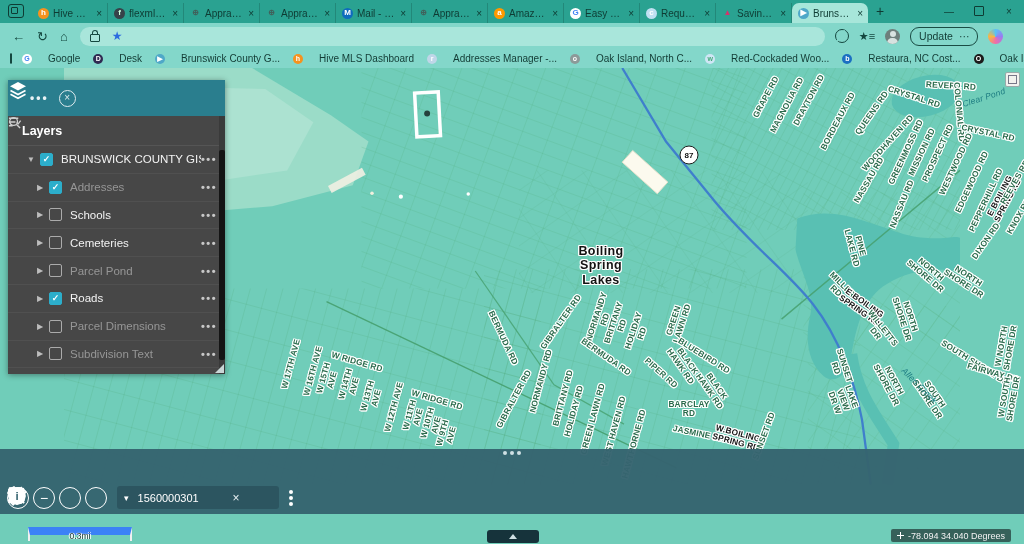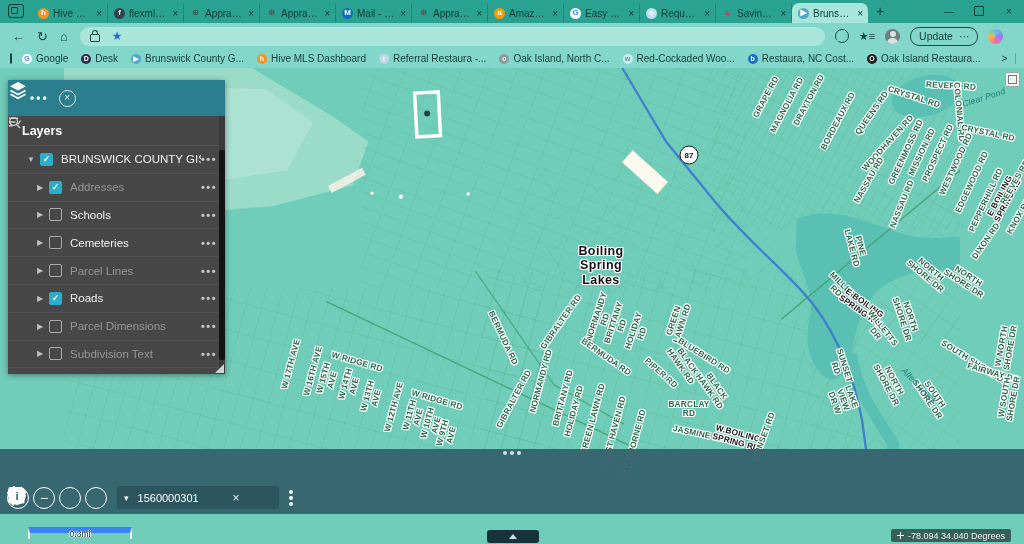--- a/index.html
+++ b/index.html
@@ -31,21 +31,21 @@
   #split-icon{width:12px;height:12px;border:1.5px solid #14473F;border-radius:50%;position:relative;}
   #split-icon::after{content:"";position:absolute;left:4.5px;top:-1px;width:1.5px;height:13px;background:#83D7CA;transform:rotate(35deg);}
   #favlist-icon{font-size:11px;color:#14473F;}
   #avatar{width:15px;height:15px;border-radius:50%;background:#6E7F7C;position:relative;overflow:hidden;}
   #avatar::before{content:"";position:absolute;left:4.5px;top:2.5px;width:6px;height:6px;border-radius:50%;background:#D8E2E0;}
   #avatar::after{content:"";position:absolute;left:2px;top:9px;width:11px;height:7px;border-radius:5px 5px 0 0;background:#D8E2E0;}
   #update-pill{height:17px;border:1.4px solid #1A4C44;border-radius:9px;display:flex;align-items:center;padding:0 8px;gap:6px;font-size:10.5px;color:#123B34;}
   #copilot-icon{width:15px;height:15px;border-radius:50%;background:conic-gradient(#57C4F5,#9B7BF2,#F26DA7,#F7B742,#57C4F5);}
   #bookmarksbar{position:absolute;left:0;top:49px;width:1024px;height:19px;background:#83D7CA;display:flex;align-items:center;font-size:10px;color:#123B34;}
   #bm-panel-icon{width:12px;height:9px;border:1.4px solid #14473F;border-radius:2px;margin:0 10px 0 10px;}
-  .bm-item{display:flex;align-items:center;gap:4px;margin-right:13px;white-space:nowrap;}
+  .bm-item{display:flex;align-items:center;gap:16px;margin-right:13px;white-space:nowrap;}
   .bm-fav{width:10px;height:10px;border-radius:50%;display:flex;align-items:center;justify-content:center;font-size:7px;font-weight:bold;flex:none;}
   #bm-chevron{margin-left:auto;font-size:10px;color:#14473F;padding:0 8px;border-right:1px solid rgba(10,60,52,.3);}
   #other-fav{display:flex;align-items:center;gap:5px;padding:0 12px 0 10px;}
   
   #map{position:absolute;left:0;top:68px;width:1024px;height:476px;overflow:hidden;cursor:grab;}
   #map svg{position:absolute;left:0;top:0;}
   .map-label{position:absolute;font-weight:bold;font-size:8.3px;color:#2A6B4C;letter-spacing:.2px;white-space:pre;text-align:center;line-height:1.1;
     transform:translate(-50%,-50%) rotate(var(--r,0deg));
     text-shadow:1px 0 0 #fff,-1px 0 0 #fff,0 1px 0 #fff,0 -1px 0 #fff,1px 1px 0 #fff,-1px -1px 0 #fff,1px -1px 0 #fff,-1px 1px 0 #fff;}
   .map-label.major{color:#141414;}
@@ -92,21 +92,21 @@
   #sb-input{background:transparent;border:none;outline:none;color:#fff;font-size:11px;width:88px;font-family:"Liberation Sans",sans-serif;}
   #sb-clear{color:#E8F0F2;font-size:12px;padding:0 5px;}
   #sb-mag{padding:0 7px 0 4px;border-left:1px solid rgba(255,255,255,.25);display:flex;}
   #more-dots{width:4px;height:4px;border-radius:50%;background:#fff;margin:0 12px 0 10px;box-shadow:0 -6px 0 #fff,0 6px 0 #fff;}
   #widget-icons{display:flex;align-items:center;gap:16px;margin-left:6px;}
   .wbtn{width:21px;height:21px;display:flex;align-items:center;justify-content:center;}
   .wbtn svg{display:block;}
   
   #copyright{position:absolute;left:8px;top:441px;font-size:16px;color:#fff;letter-spacing:.5px;
      text-shadow:1px 0 0 #3b4a47,-1px 0 0 #3b4a47,0 1px 0 #3b4a47,0 -1px 0 #3b4a47;}
-  #scalebar{position:absolute;left:28px;top:459px;width:100px;height:6px;border-top:6px solid #3b82f6;border-left:2px solid #F0F0F0;border-right:2px solid #F0F0F0;}
+  #scalebar{position:absolute;left:28px;top:459px;width:100px;height:6px;border-top:8px solid #3b82f6;border-left:2px solid #F0F0F0;border-right:2px solid #F0F0F0;}
   #scalebar span{position:absolute;left:50%;top:-4px;transform:translateX(-50%);font-size:8.5px;color:#243F3A;
      text-shadow:0 0 2px #fff,1px 0 0 #fff,-1px 0 0 #fff;}
   #coords{position:absolute;right:13px;top:461px;background:rgba(20,30,32,.62);border-radius:2px;color:#F2F2F2;font-size:9px;
      display:flex;align-items:center;gap:4px;padding:1.5px 6px;}
   #coord-cross{width:7px;height:7px;position:relative;}
   #coord-cross::before{content:"";position:absolute;left:3px;top:0;width:1px;height:7px;background:#fff;}
   #coord-cross::after{content:"";position:absolute;left:0;top:3px;width:7px;height:1px;background:#fff;}
   #attr-pill{position:absolute;left:487px;top:462px;width:52px;height:13px;background:#16333B;border-radius:3px;display:flex;align-items:center;justify-content:center;}
   #attr-pill span{width:0;height:0;border-left:4px solid transparent;border-right:4px solid transparent;border-bottom:5px solid #CFE0E4;}
 </style>
@@ -214,21 +214,21 @@
       <span class="bm-item">
         <span class="bm-fav" style="background: rgb(79, 168, 200); color: rgb(255, 255, 255);">▶</span>
         <span>Brunswick County G...</span>
       </span>
       <span class="bm-item">
         <span class="bm-fav" style="background: rgb(246, 146, 30); color: rgb(255, 255, 255);">h</span>
         <span>Hive MLS Dashboard</span>
       </span>
       <span class="bm-item">
         <span class="bm-fav" style="background: rgb(191, 214, 232); color: rgb(255, 255, 255);">r</span>
-        <span>Referral Restaura -...</span>
+        <span>Addresses Manager -...</span>
       </span>
       <span class="bm-item">
         <span class="bm-fav" style="background: rgb(140, 154, 153); color: rgb(255, 255, 255);">o</span>
         <span>Oak Island, North C...</span>
       </span>
       <span class="bm-item">
         <span class="bm-fav" style="background: rgb(207, 230, 245); color: rgb(68, 170, 119);">w</span>
         <span>Red-Cockaded Woo...</span>
       </span>
       <span class="bm-item">
@@ -457,21 +457,21 @@
           </div>
           <div class="lrow child">
             <span class="arr">▶</span>
             <span class="cb"></span>
             <span class="lbl">Cemeteries</span>
             <span class="dots">•••</span>
           </div>
           <div class="lrow child dim">
             <span class="arr">▶</span>
             <span class="cb"></span>
-            <span class="lbl">Parcel Lines</span>
+            <span class="lbl">Parcel Pond</span>
             <span class="dots">•••</span>
           </div>
           <div class="lrow child">
             <span class="arr">▶</span>
             <span class="cb checked">✓</span>
             <span class="lbl">Roads</span>
             <span class="dots">•••</span>
           </div>
           <div class="lrow child dim">
             <span class="arr">▶</span>

